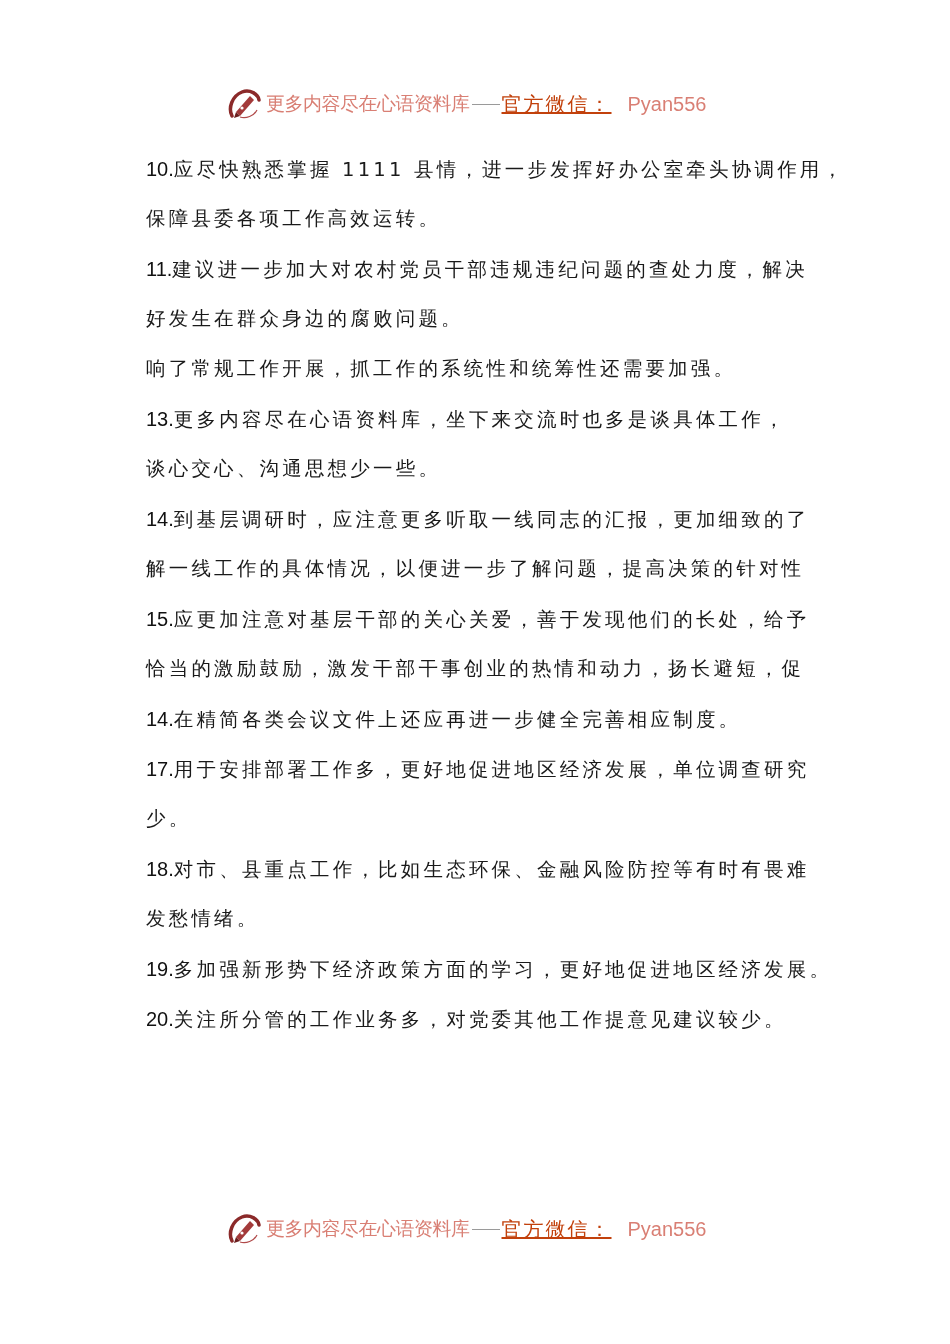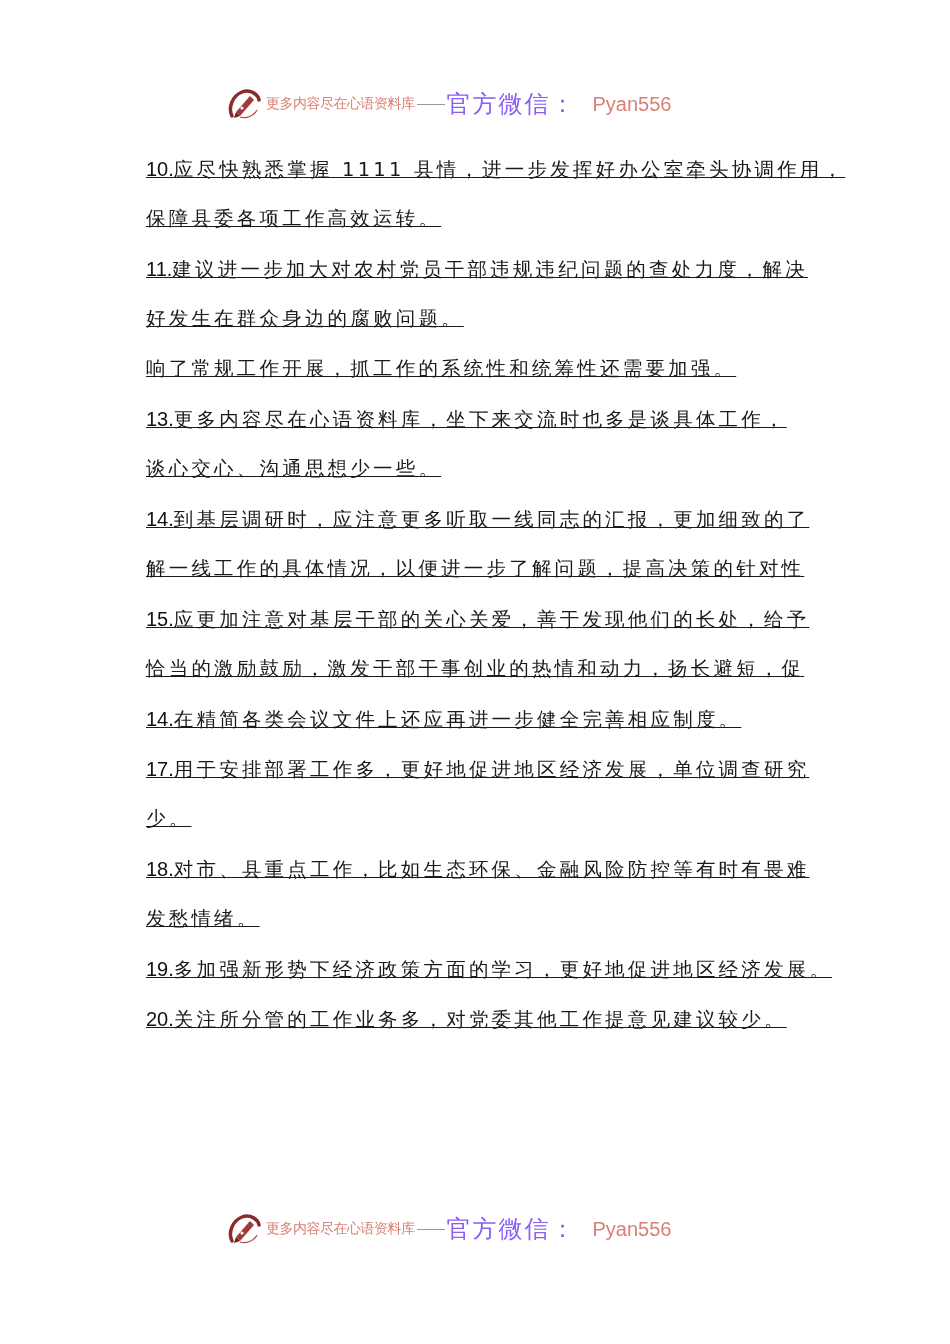--- a/index.html
+++ b/index.html
@@ -26,58 +26,58 @@
     .banner.top { top: 84px; }
     .banner.bottom { top: 1209px; }
     .logo {
       width: 36px;
       height: 36px;
       margin-right: 4px;
       flex: none;
     }
     .banner-cn {
       font-family: "DejaVu Serif", "Liberation Serif", serif;
-      font-size: 14px;
+      font-size: 19px;
       color: #d97f74;
       letter-spacing: -0.5px;
       text-align: center;
     }
     .banner-dash {
       display: inline-block;
       width: 28px;
       height: 1px;
       background: #9a9a9a;
       margin: 0 2px;
       vertical-align: middle;
     }
     .banner-official {
       font-family: "DejaVu Serif", "Liberation Serif", serif;
-      font-size: 24px;
-      color: #8b5cf6;
+      font-size: 20px;
+      color: #c2410c;
       letter-spacing: 2px;
+      text-decoration: underline;
     }
     .banner-id {
       font-family: "Liberation Sans", sans-serif;
       font-size: 20px;
       color: #d97f74;
       margin-left: 16px;
     }
     .content {
       position: absolute;
       left: 146px;
       top: 150px;
       width: 680px;
     }
     .line {
       height: 50px;
       line-height: 38px;
       font-size: 19.5px;
       letter-spacing: 3.2px;
       white-space: nowrap;
-      text-decoration: underline;
     }
     .num {
       font-family: "Liberation Sans", sans-serif;
       font-size: 20px;
       letter-spacing: 0;
       color: #111;
     }
   </style>
 </head>
 <body>

